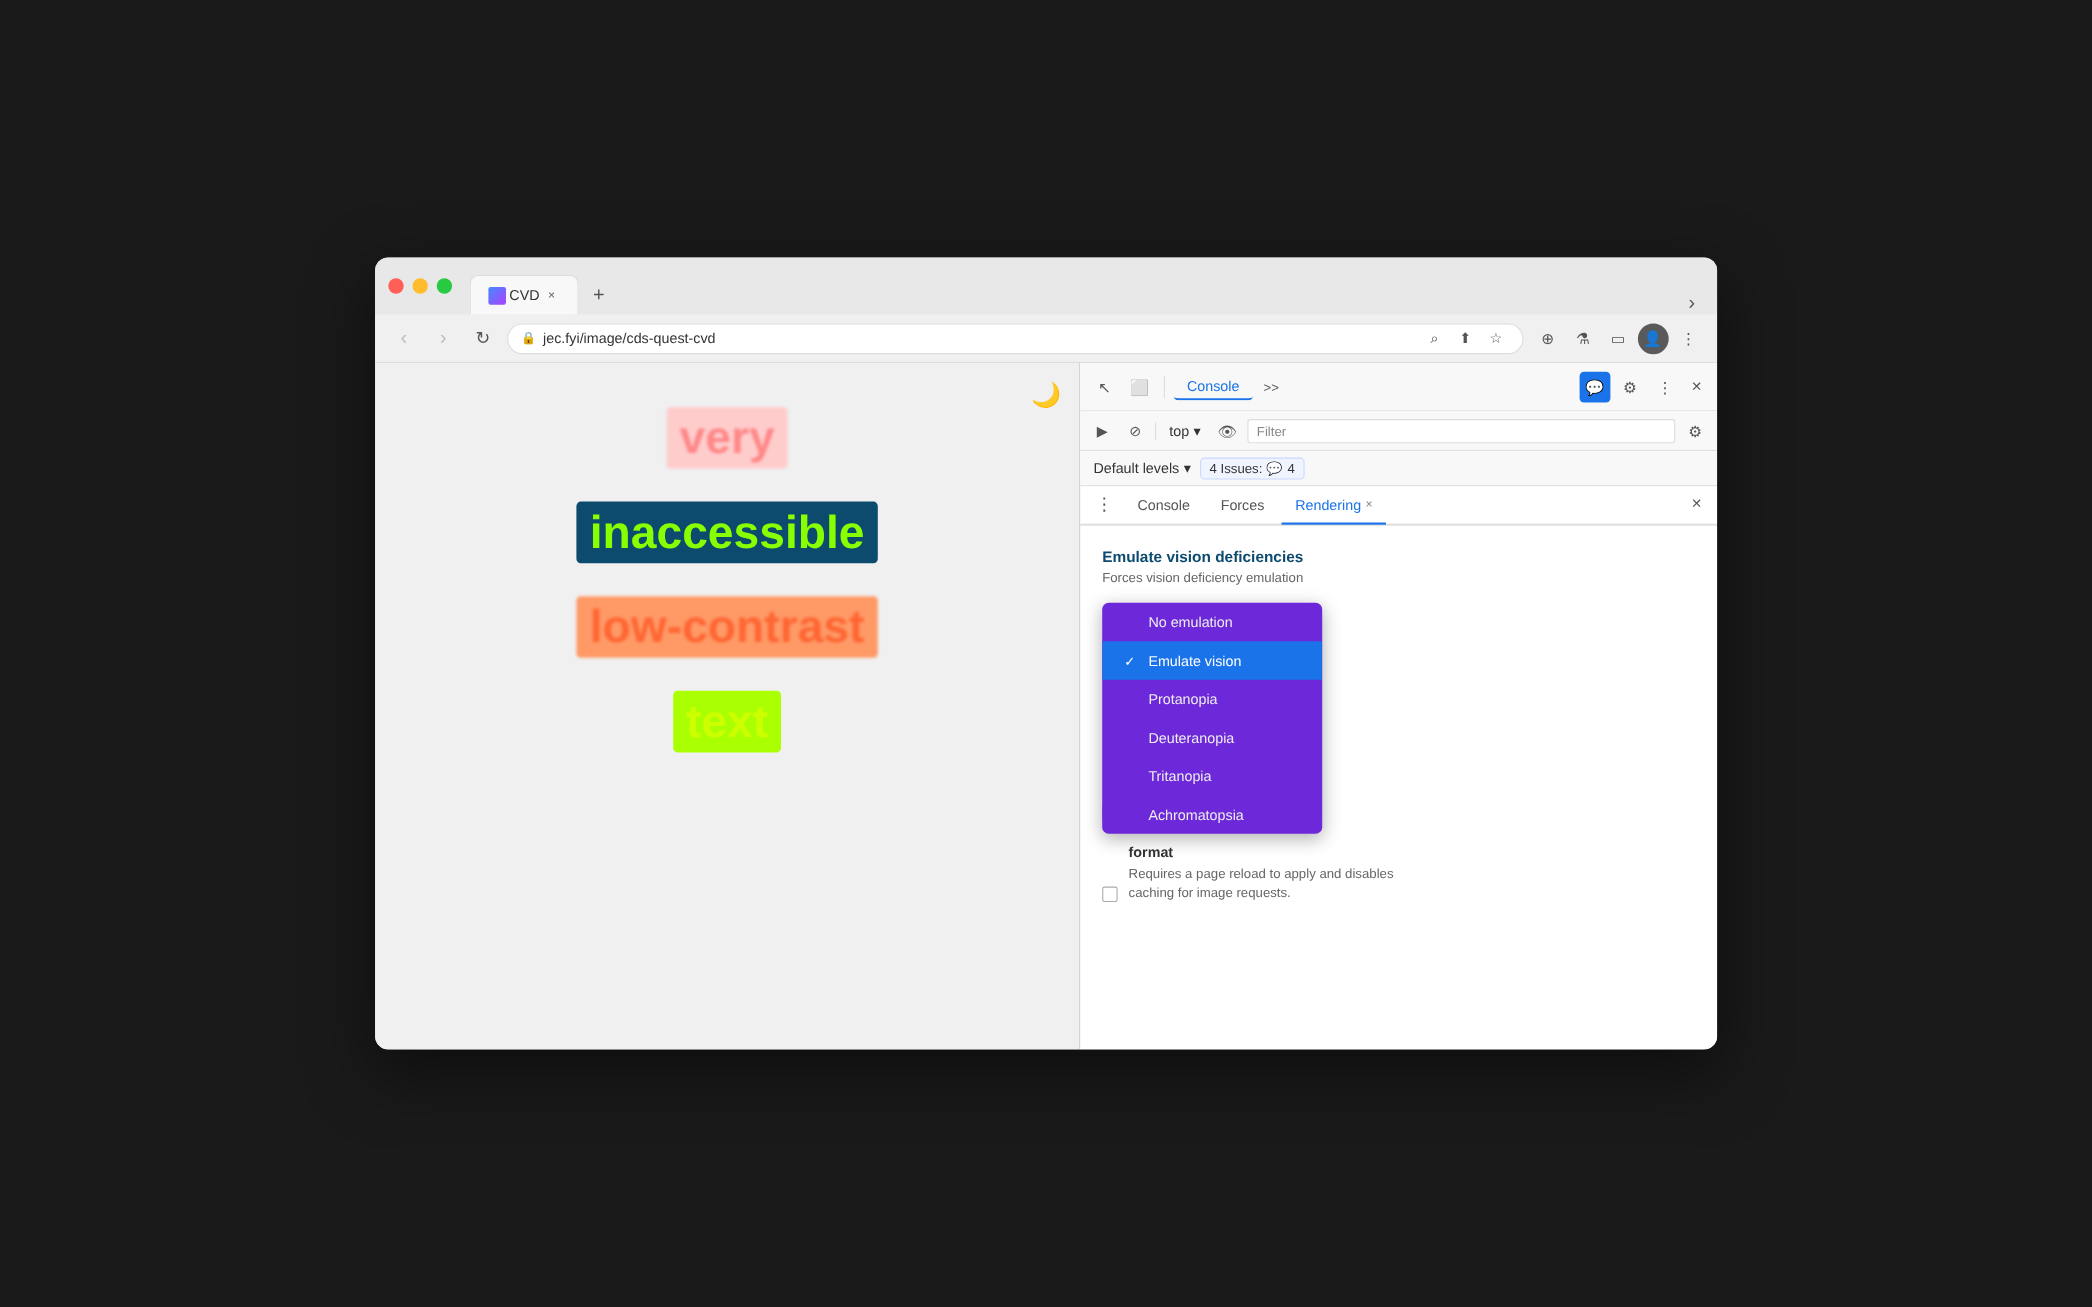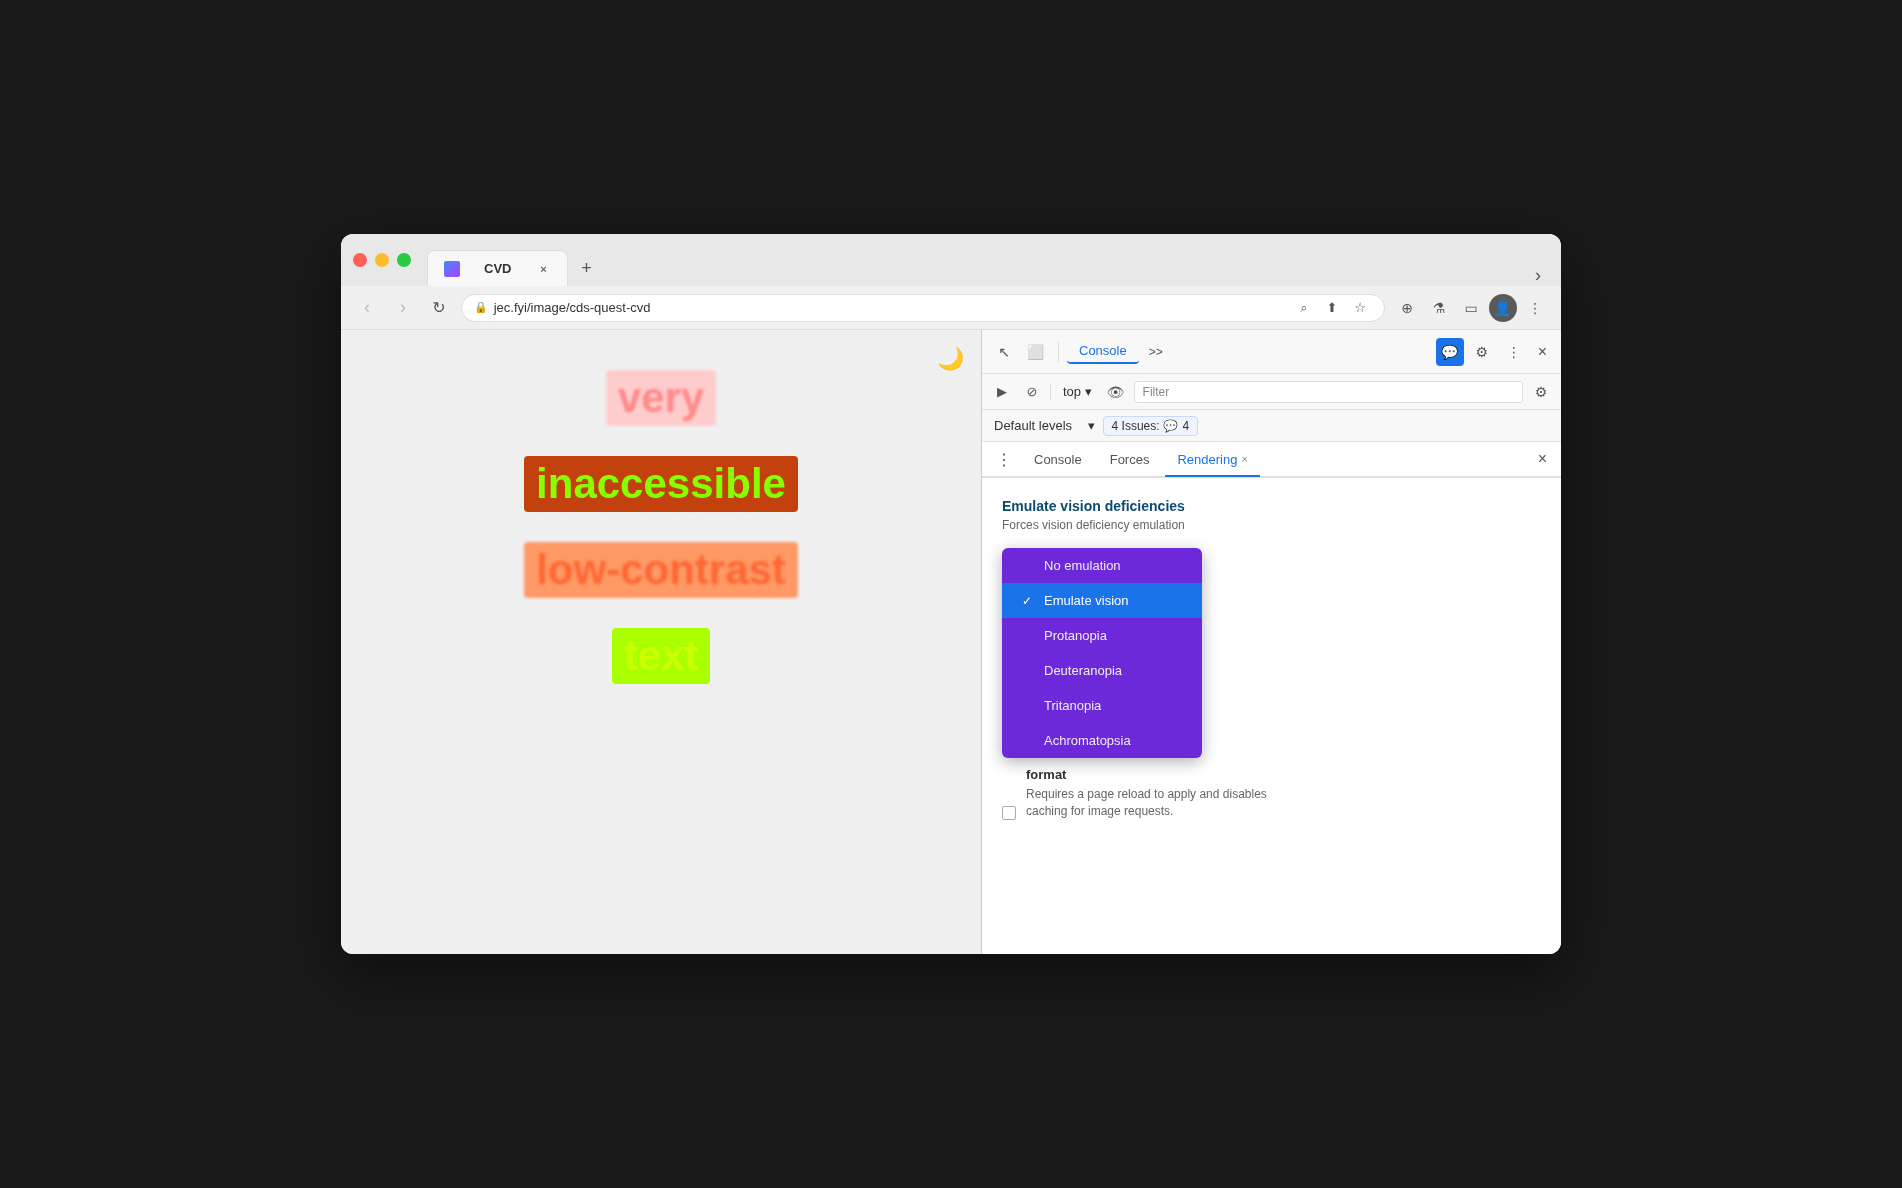--- a/index.html
+++ b/index.html
@@ -50,27 +50,26 @@
       flex: 1;
       height: 100%;
     }
     .tab {
       background: #f8f8f8;
       border-radius: 8px 8px 0 0;
       padding: 0 16px;
       height: 36px;
       display: flex;
       align-items: center;
-      gap: 24px;
+      gap: 3px;
       font-size: 13px;
       color: #333;
       border: 1px solid #ddd;
       border-bottom: none;
       position: relative;
-      font-weight: bold;
     }
     .tab-favicon {
       width: 16px;
       height: 16px;
       border-radius: 2px;
       background: linear-gradient(135deg, #4488ff, #aa44ff);
     }
     .tab-close {
       width: 16px;
       height: 16px;
@@ -212,21 +211,21 @@
       border-radius: 4px;
       padding: 4px 12px;
     }
     .word-very {
       color: #ff8888;
       background: #ffcccc;
       filter: blur(1.5px);
     }
     .word-inaccessible {
       color: #88ff00;
-      background: #c2410c;
+      background: #0c4a6e;
       filter: blur(0px);
     }
     .word-low-contrast {
       color: #ff6633;
       background: #ff9966;
       filter: blur(1.5px);
     }
     .word-text {
       color: #ccff00;
       background: #aaff00;
@@ -389,21 +388,21 @@
       border-bottom: 1px solid #e0e0e0;
       display: flex;
       align-items: center;
       padding: 0 12px;
       gap: 8px;
       font-size: 13px;
     }
     .default-levels {
       display: flex;
       align-items: center;
-      gap: 16px;
+      gap: 4px;
       cursor: pointer;
       color: #333;
     }
     .issues-count {
       background: #f0f4ff;
       border: 1px solid #c8d8ff;
       border-radius: 4px;
       padding: 2px 8px;
       font-size: 12px;
       display: flex;

